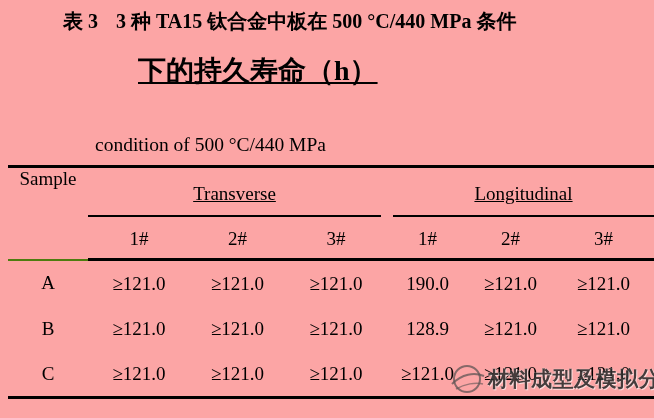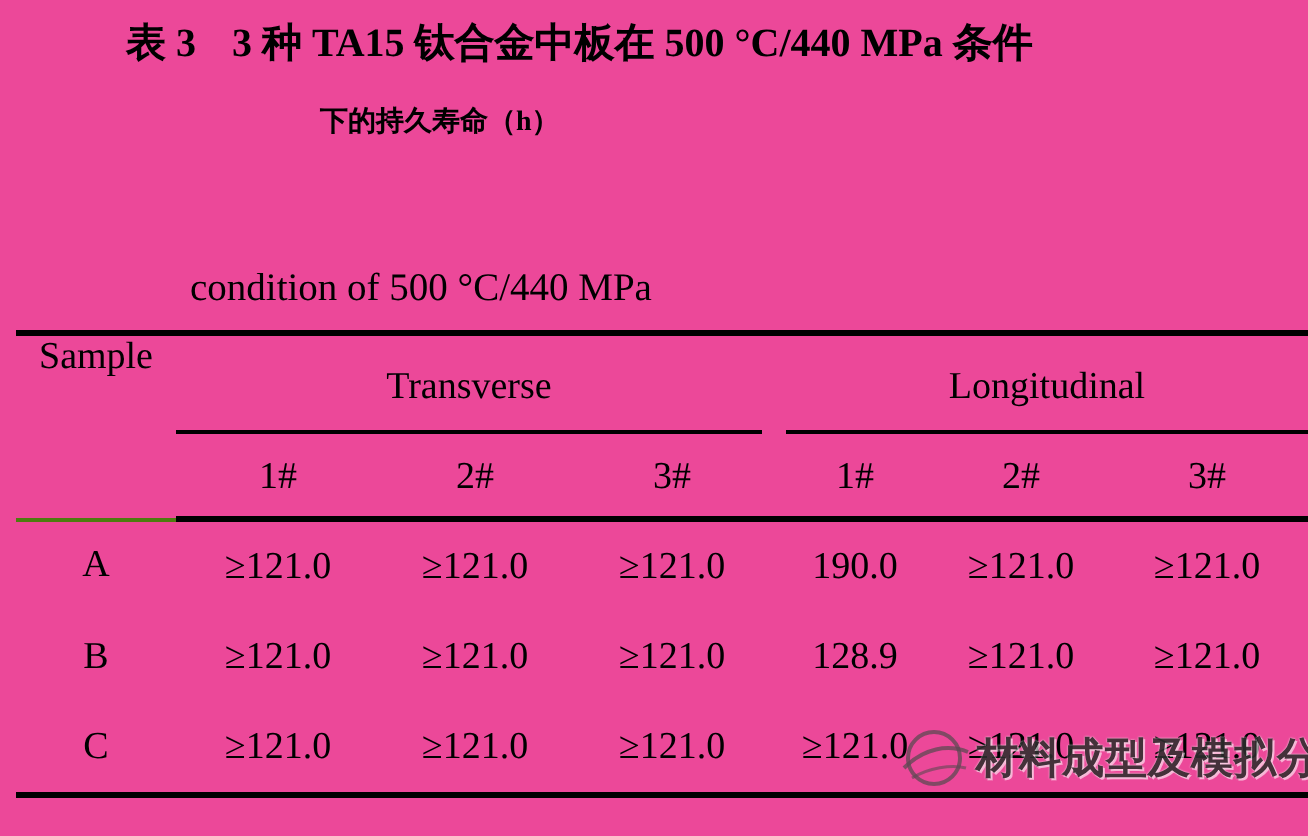--- a/index.html
+++ b/index.html
@@ -1,32 +1,32 @@
 <!DOCTYPE html>
 <html><head>
 <meta charset="utf-8">
 <style>
   html, body { margin: 0; padding: 0; background: #ffffff; }
   .page {
     position: relative;
     width: 654px; height: 418px;
-    background: #ec4899;
+    background: #fca5a5;
     font-family: "Liberation Serif", "DejaVu Serif", serif;
     color: #000;
     overflow: hidden;
   }
   
   .zh-line1 {
     position: absolute; left: 63px; top: 8px;
     font-weight: bold; font-size: 20px; white-space: nowrap;
   }
   .zh-line1 .lbl-gap { display: inline-block; width: 18px; }
   .zh-line2 {
-    position: absolute; left: 160px; top: 52px;
-    font-weight: bold; font-size: 14px; white-space: nowrap;
+    position: absolute; left: 138px; top: 52px;
+    font-weight: bold; font-size: 28px; white-space: nowrap; text-decoration: underline;
   }
   .en-line1 {
     position: absolute; left: 4px; top: 94px;
     font-size: 19.5px; white-space: nowrap; word-spacing: 2px;
   }
   .en-line1 .lbl-gap { display: inline-block; width: 20px; }
   .en-line2 {
     position: absolute; left: 95px; top: 134px;
     font-size: 19.5px; white-space: nowrap; text-align: right;
   }
@@ -46,20 +46,21 @@
     border-bottom: 2px solid #4d7c0f;
     vertical-align: middle; font-size: 19px;
   }
   tr.grouprow th { vertical-align: top; height: 51px; }
   .group-label {
     height: 42px;
     padding-top: 5px;
     display: flex; align-items: center; justify-content: center;
     border-bottom: 2px solid #000;
     font-size: 19px;
+    text-decoration: underline;
   }
   th.group-t .group-label { margin-right: 6px; }
   th.group-l .group-label { margin-left: 6px; }
   tr.subhead th {
     height: 39px; vertical-align: middle;
     border-bottom: 3px solid #000;
     font-size: 19px;
   }
   tbody td { height: 45px; vertical-align: middle; white-space: nowrap; }
   

